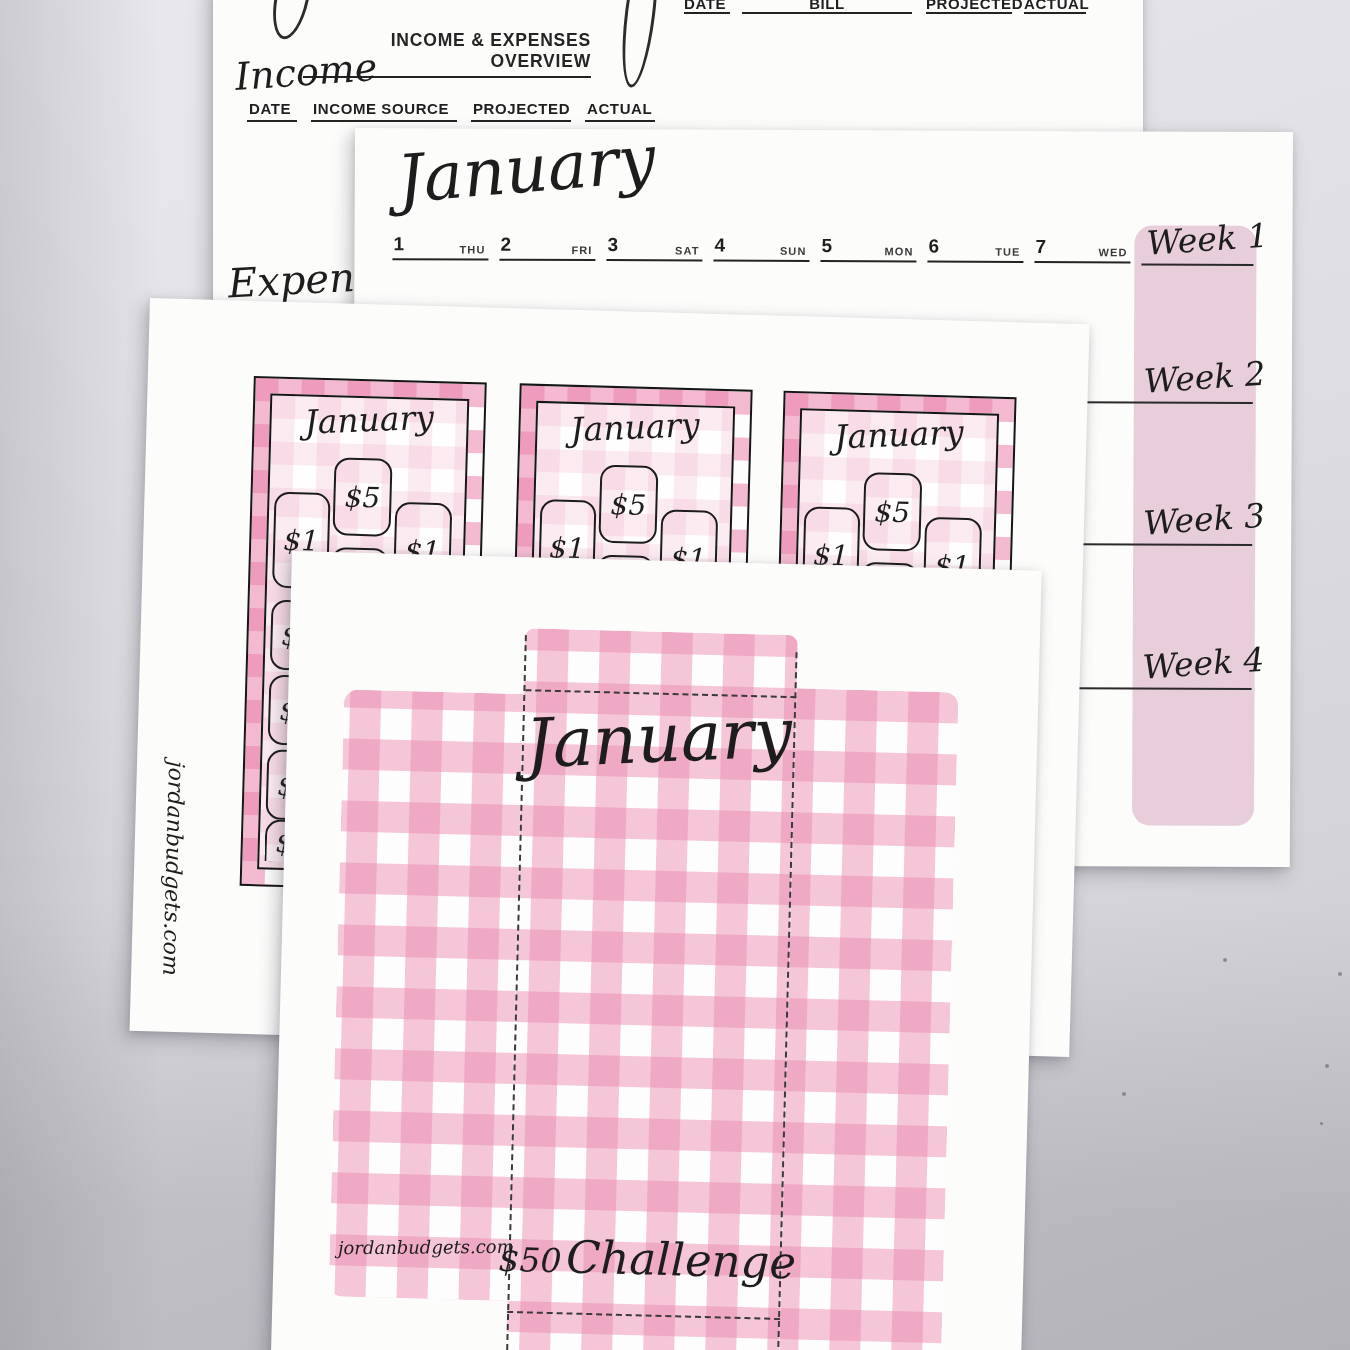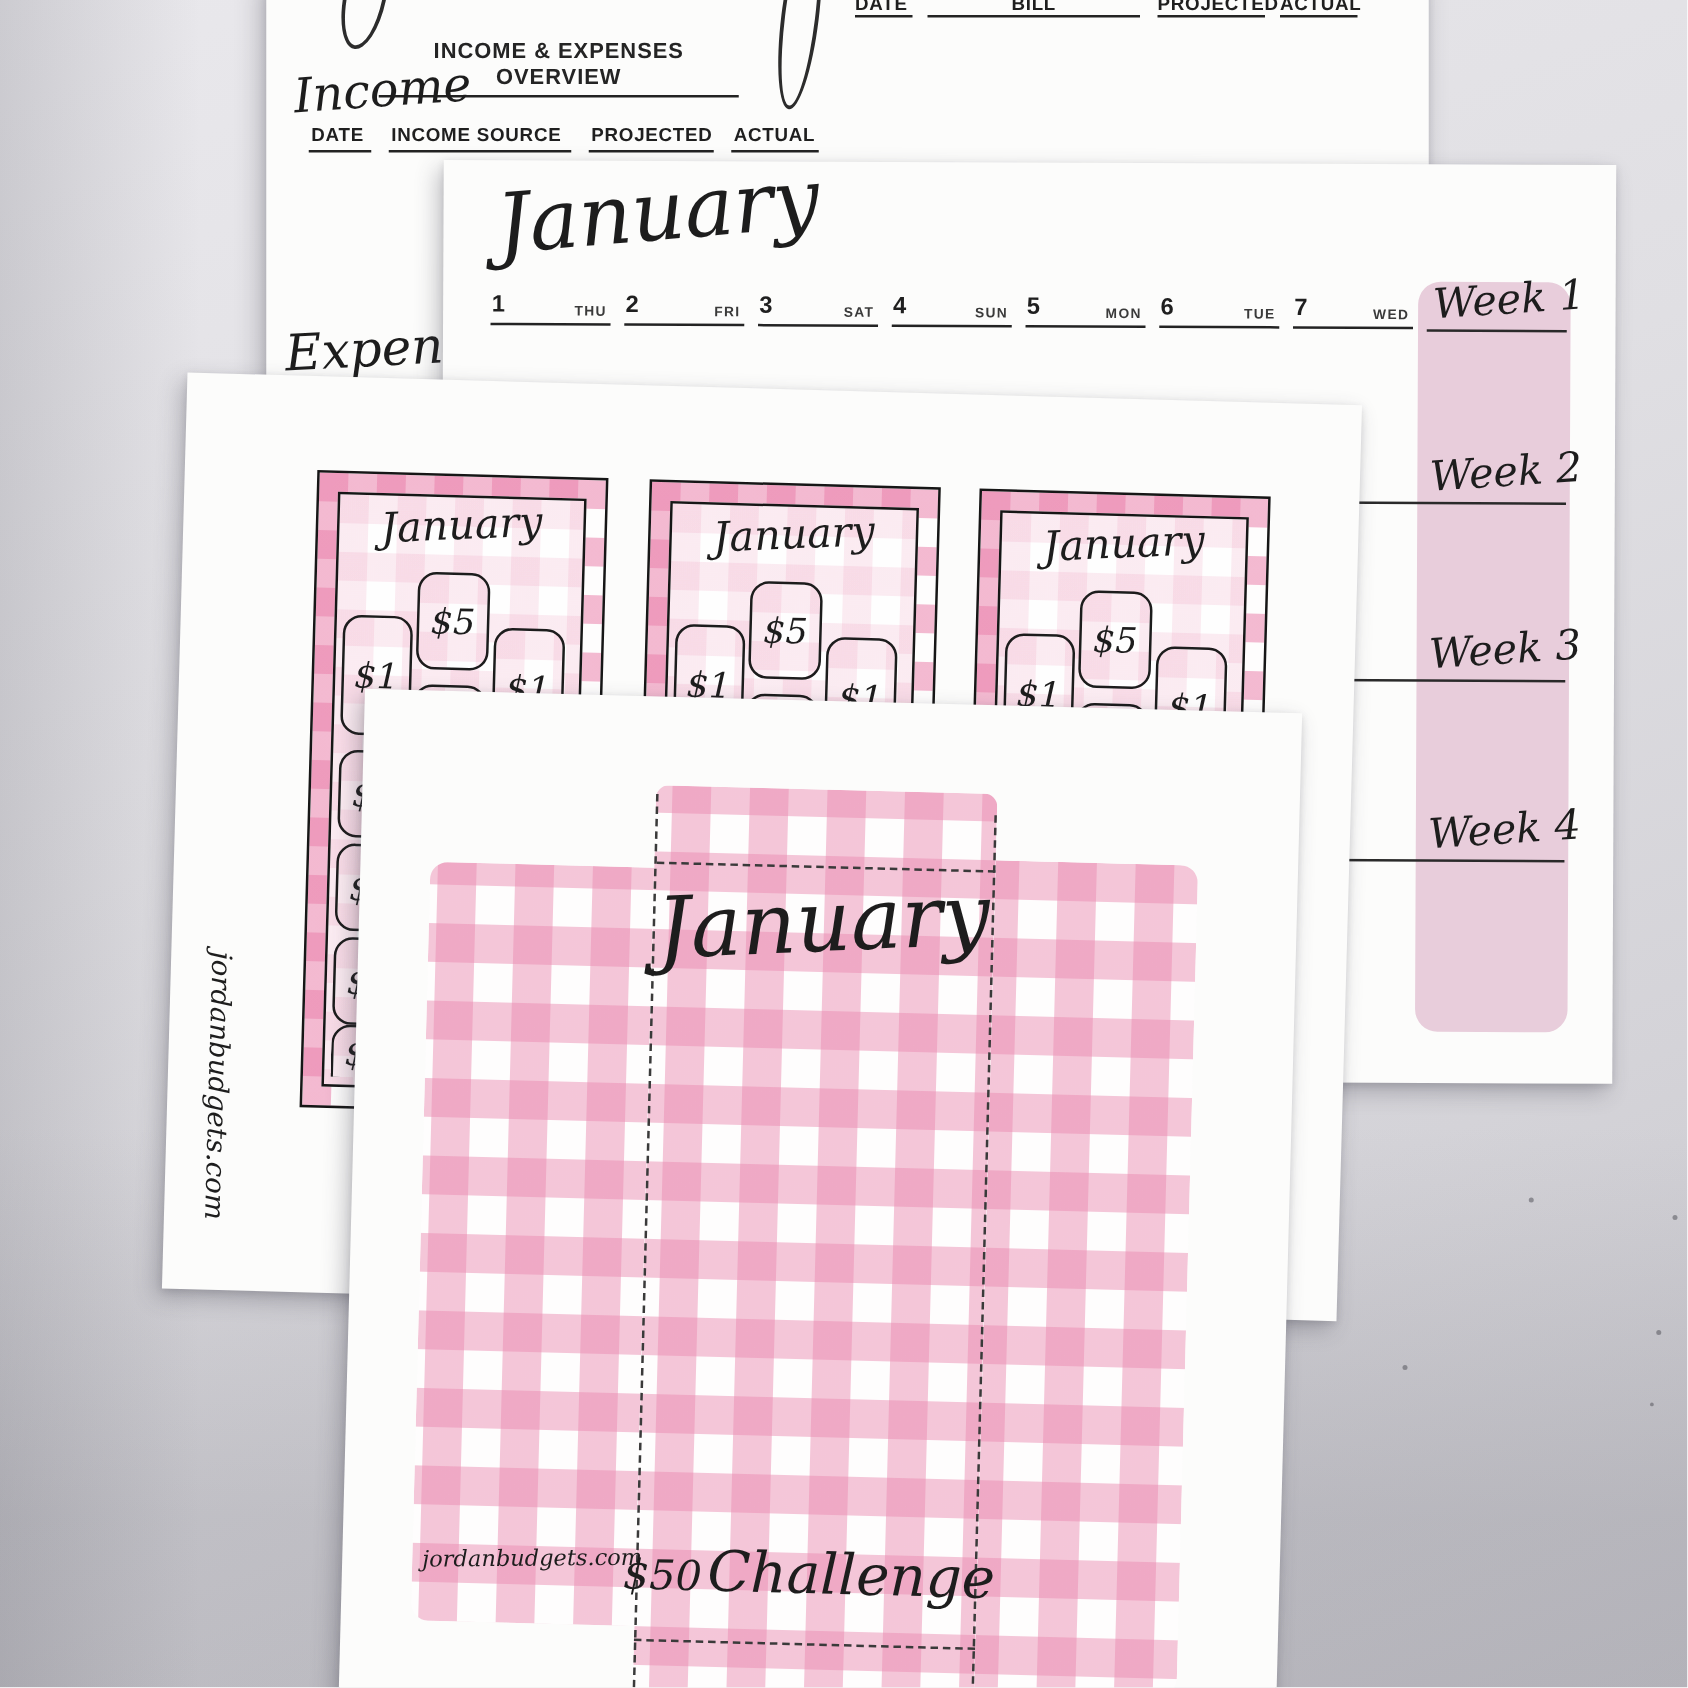--- a/index.html
+++ b/index.html
@@ -24,21 +24,21 @@
   .gg-faint{background-color:#fefefe;background-image:
     linear-gradient(90deg,rgba(234,138,176,.16) 50%,rgba(0,0,0,0) 50%),
     linear-gradient(180deg,rgba(234,138,176,.16) 50%,rgba(0,0,0,0) 50%);
     background-size:46px 46px;}
   
   .script{font-family:"DejaVu Serif",serif;font-style:italic;font-weight:400;color:#1d1d1d;}
   .caps{font-weight:700;letter-spacing:.8px;color:#242424;}
   
   #paper1{left:213px;top:-20px;width:930px;height:430px;overflow:hidden;}
   .loop{position:absolute;border:3px solid #2c2c2c;border-radius:50%;}
-  #p1-heading{position:absolute;left:90px;top:50px;width:288px;text-align:center;
+  #p1-heading{position:absolute;left:90px;top:50px;width:288px;text-align:right;
     font-size:17.5px;border-bottom:2.5px solid #222;padding-bottom:4px;}
   #p1-income{position:absolute;left:22px;top:70px;font-size:38px;transform:rotate(-4deg);}
   .hdr-row{position:absolute;display:flex;align-items:flex-end;}
   .hdr{border-bottom:2.5px solid #232323;font-size:15px;font-weight:700;letter-spacing:.6px;
     padding:0 2px 3px 2px;white-space:nowrap;}
   #p1-exp{position:absolute;left:15px;top:276px;font-size:40px;transform:rotate(-3deg);}
   .bill-hdr{position:absolute;height:26px;display:flex;align-items:flex-end;
     border-bottom:2.5px solid #232323;font-size:15px;font-weight:700;letter-spacing:.6px;}
   
   #paper2{left:355px;top:128px;width:938px;height:735px;transform:rotate(.25deg);transform-origin:0 0;}

